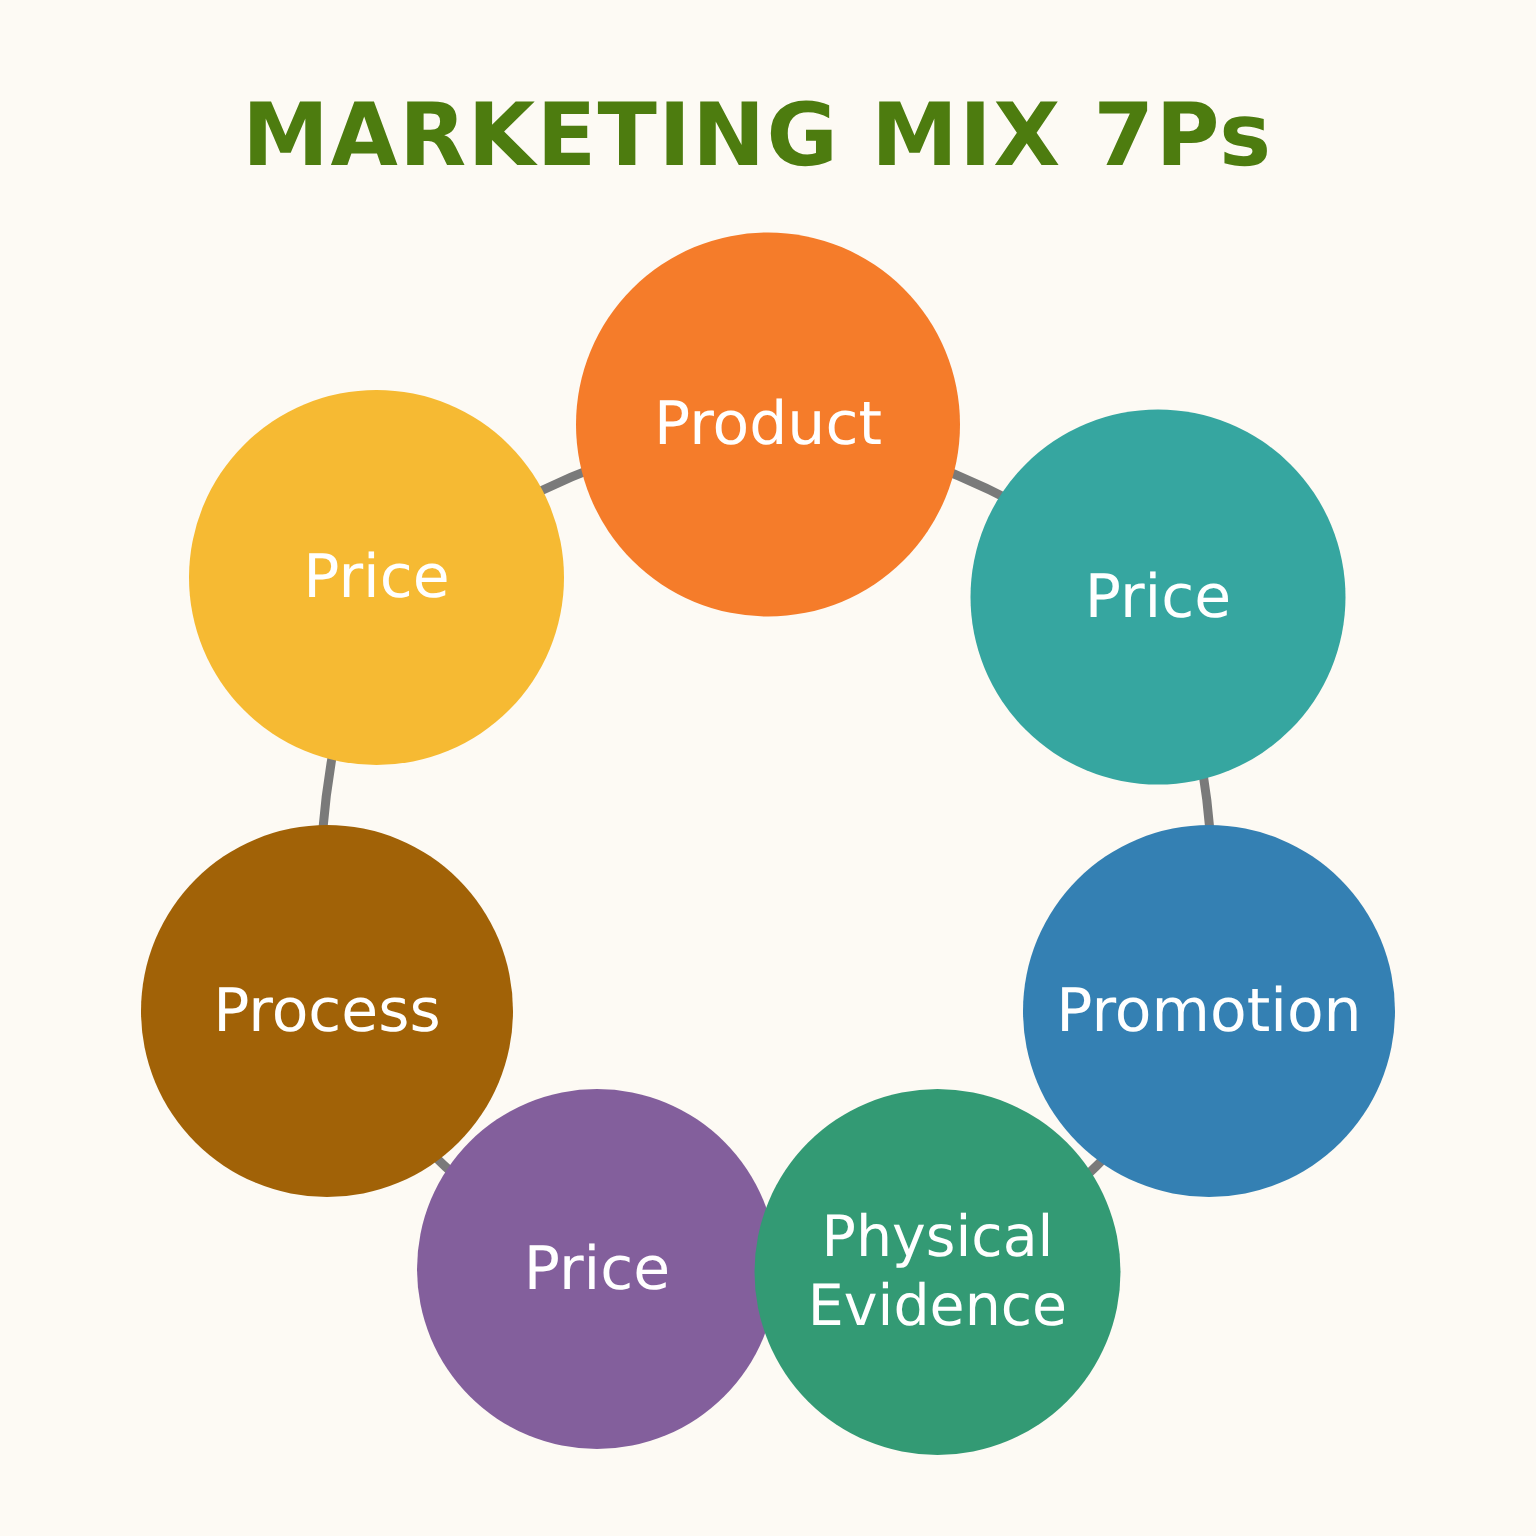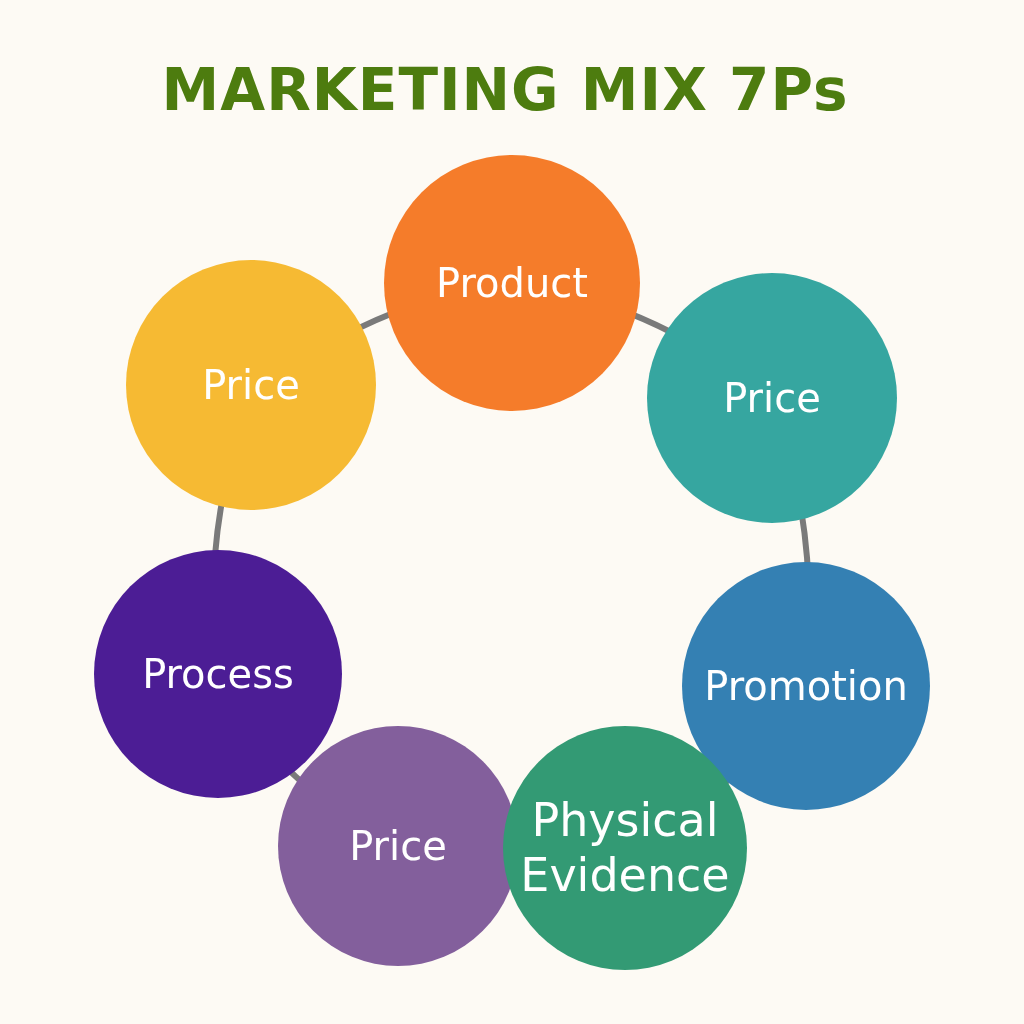--- a/index.html
+++ b/index.html
@@ -21,28 +21,28 @@
 <svg class="connectors" width="1024" height="1024">
   <path d="M 512 283 Q 650 300 772 398 Q 820 530 806 674 Q 740 800 625 848 Q 510 880 398 846 Q 280 790 218 674 Q 200 530 251 398 Q 370 300 512 283 Z" fill="none" stroke="#7A7A7A" stroke-width="6"></path>
 </svg>
 
 <div class="node" style="left:384px;top:155px;width:256px;height:256px;background:#F57C2A;">
   <span>Product</span>
 </div>
 <div class="node" style="left:647px;top:273px;width:250px;height:250px;background:#36A6A0;">
   <span>Price</span>
 </div>
-<div class="node" style="left:682px;top:562px;width:248px;height:248px;background:#3480B3;">
+<div class="node" style="left:682px;top:550px;width:248px;height:248px;background:#3480B3;">
   <span>Promotion</span>
 </div>
-<div class="node" style="left:94px;top:550px;width:248px;height:248px;background:#4c1d95;">
+<div class="node" style="left:94px;top:550px;width:248px;height:248px;background:#a16207;">
   <span>Process</span>
 </div>
 <div class="node" style="left:126px;top:260px;width:250px;height:250px;background:#F6BA33;">
   <span>Price</span>
 </div>
 <div class="node" style="left:278px;top:726px;width:240px;height:240px;background:#835F9C;">
   <span>Price</span>
 </div>
-<div class="node" style="left:503px;top:726px;width:244px;height:244px;background:#339A74;font-size:46px;">
+<div class="node" style="left:503px;top:726px;width:244px;height:244px;background:#339A74;font-size:38px;">
   <span>Physical
 Evidence</span>
 </div>
 
 </body></html>

